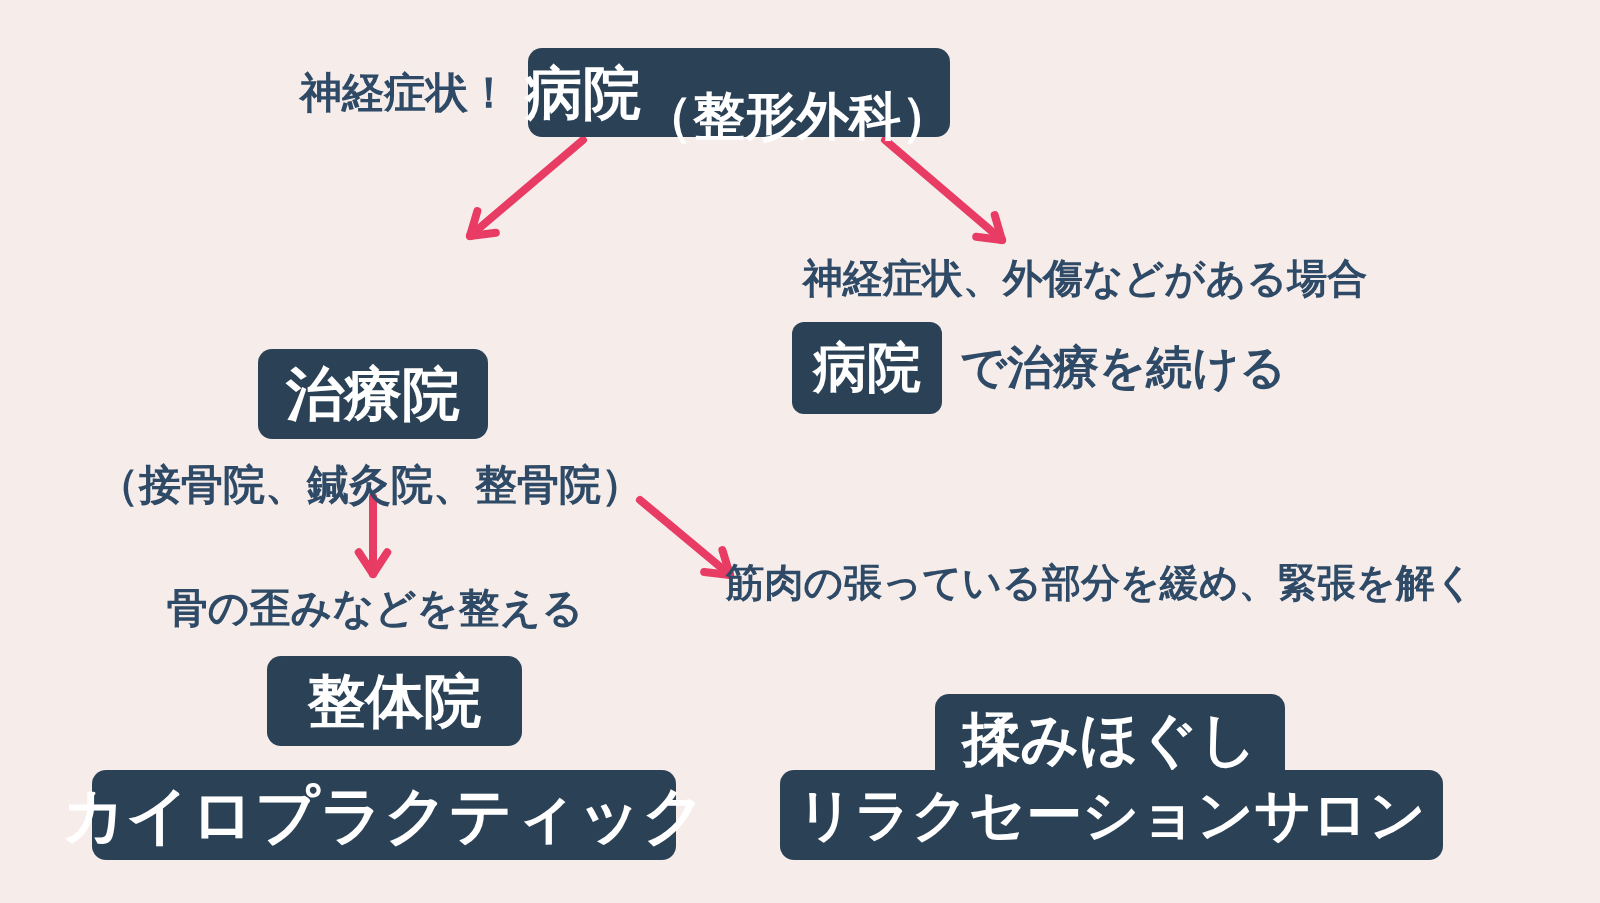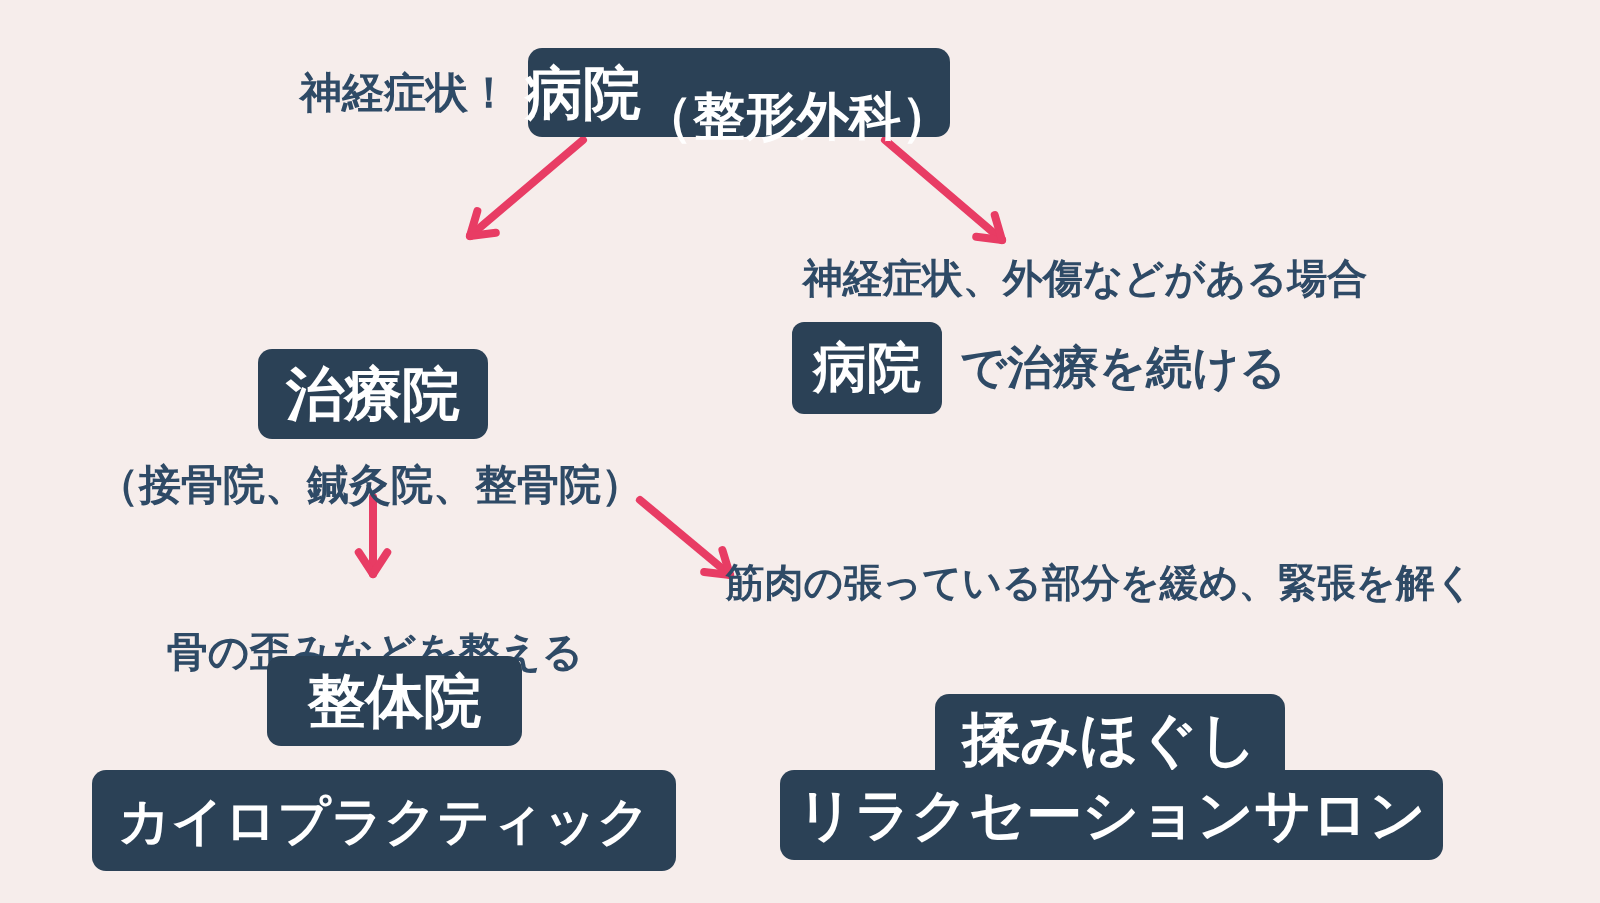--- a/index.html
+++ b/index.html
@@ -44,23 +44,23 @@
   .hospital-box .big{font-size:58px;}
   .hospital-box .small{font-size:52px;margin-top:47px;}
   .cond-left{left:30px;top:252px;width:690px;font-size:40px;}
   .chiryoin-box{left:258px;top:323px;width:230px;height:90px;font-size:58px;margin-top:26px;}
   .paren-left{left:30px;top:418px;width:680px;font-size:42px;margin-top:44px;}
   .cond-right{left:760px;top:256px;width:650px;font-size:40px;}
   .right-row{position:absolute;left:792px;top:322px;display:flex;align-items:center;gap:18px;}
   .byoin-box{position:static;width:150px;height:92px;font-size:54px;border-radius:12px;
     background:var(--box);color:var(--boxtext);display:flex;align-items:center;justify-content:center;font-weight:800;}
   .continue-text{font-size:46px;font-weight:800;color:var(--ink);white-space:nowrap;}
-  .care-left{left:90px;top:586px;width:570px;font-size:41px;margin-top:44px;}
+  .care-left{left:90px;top:586px;width:570px;font-size:41px;}
   .seitai-box{left:267px;top:656px;width:255px;height:90px;font-size:58px;text-align:center;}
-  .chiro-box{left:92px;top:770px;width:584px;height:101px;font-size:52px;}
+  .chiro-box{left:92px;top:770px;width:584px;height:90px;font-size:63px;}
   .care-right{left:700px;top:562px;width:800px;font-size:39px;}
   .momi-box{left:935px;top:694px;width:350px;height:90px;font-size:58px;}
   .relax-box{left:780px;top:770px;width:663px;height:90px;font-size:56px;}
   .arrow-layer{position:absolute;left:0;top:0;width:1600px;height:903px;pointer-events:none;}
   .arrow-layer line{stroke:var(--arrow);stroke-width:8;stroke-linecap:round;}
 </style>
 </head>
 <body>
 
 <div class="canvas">

